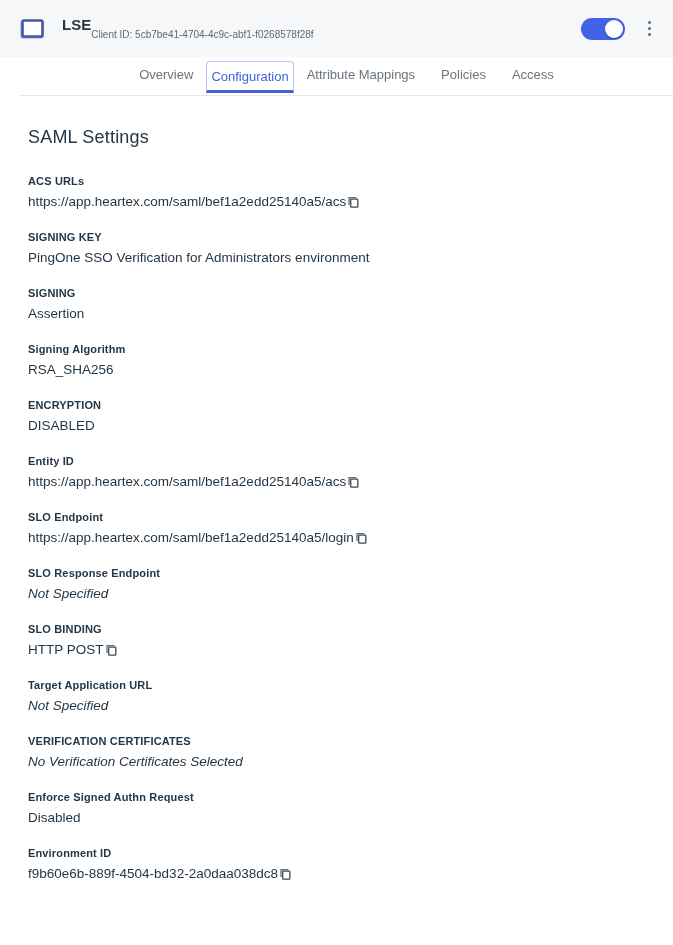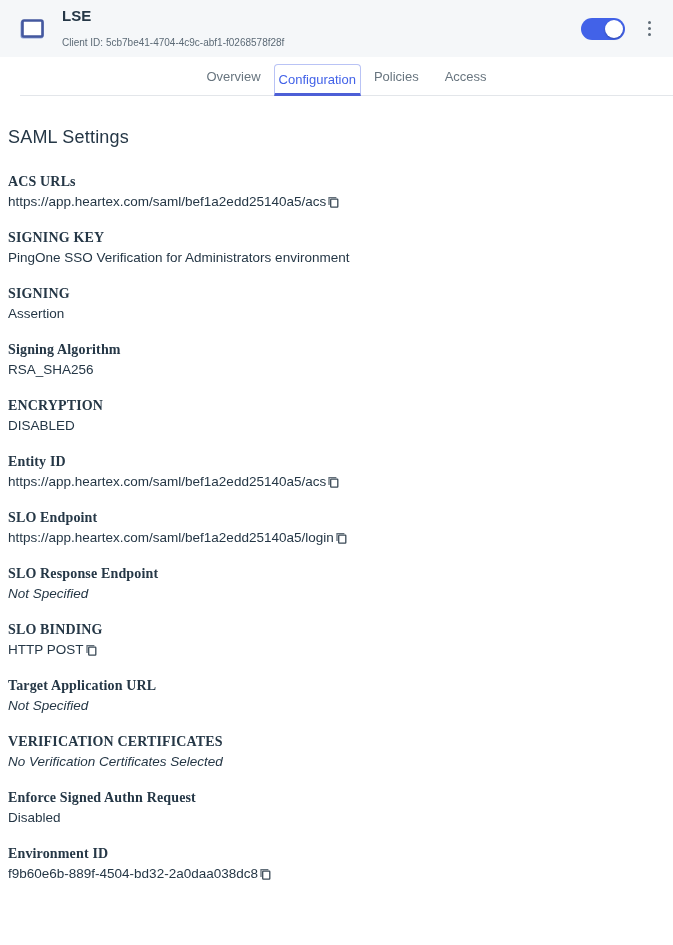--- a/index.html
+++ b/index.html
@@ -19,52 +19,52 @@
     font-family:"Liberation Sans","DejaVu Sans",sans-serif;
     -webkit-font-smoothing:antialiased;
   }
   
   .app-header{
     height:57px;background:var(--header-bg);
     display:flex;align-items:center;
     padding:0 16px 0 20px;
   }
   .app-icon{width:24px;height:20px;margin-right:18px;flex:0 0 auto;display:flex;align-items:center;}
-  .titles{display:flex;flex-direction:column;justify-content:center;}
+  .titles{display:flex;flex-direction:row;justify-content:center;}
   .app-title{font-size:15px;font-weight:bold;line-height:17px;color:var(--text);}
   .client-id{font-size:10px;line-height:15px;color:var(--muted);margin-top:11px;}
   .header-actions{margin-left:auto;display:flex;align-items:center;gap:17px;}
   .toggle{width:44px;height:22px;border-radius:11px;background:var(--accent);position:relative;cursor:pointer;flex:0 0 auto;}
   .toggle .knob{position:absolute;top:2px;width:18px;height:18px;border-radius:50%;background:#fff;box-shadow:0 1px 2px rgba(0,0,0,.25);}
   .toggle.on .knob{right:2px;}
   .kebab{display:flex;flex-direction:column;align-items:center;gap:2.5px;padding:4px 6px;cursor:pointer;}
   .kebab span{width:3.5px;height:3.5px;border-radius:50%;background:#5f6b76;}
   
   .tab-bar{
-    display:flex;justify-content:center;align-items:flex-end;
+    display:flex;justify-content:center;align-items:center;
     margin-left:20px;border-bottom:1px solid var(--divider);
     height:39px;position:relative;
   }
   .tab{
     font-size:13px;line-height:16px;color:#68757f;
     padding:8px 13px 10px;cursor:pointer;white-space:nowrap;
   }
   .tab.active{
     color:var(--accent);
     border:1px solid var(--focus-ring);
     border-bottom:3px solid #4d5fd6;
     border-radius:4px 4px 0 0;
     padding:7px 4px 5px;
     margin-bottom:-1px;
   }
   
-  main{padding:31px 8px 0;}
+  main{padding:31px 28px 0;}
   .page-title{font-size:18px;font-weight:400;line-height:21px;margin:0 0 27px;letter-spacing:.2px;color:var(--text);}
   .field{margin-bottom:21px;}
-  .field-label{font-size:14px;font-weight:bold;line-height:13px;margin-bottom:5px;letter-spacing:.15px;color:var(--text);font-family:Liberation Serif, serif;}
+  .field-label{font-size:11px;font-weight:bold;line-height:13px;margin-bottom:5px;letter-spacing:.15px;color:var(--text);}
   .field-value-row{display:flex;align-items:center;}
   .field-value{font-size:13.5px;line-height:17px;color:var(--text);}
   .field-value.italic{font-style:italic;}
   .copy-btn{background:none;border:none;padding:0;margin:0;cursor:pointer;display:flex;align-items:center;}
   .copy-btn svg{display:block;}
 </style>
 </head>
 <body>
 
 <header class="app-header">
@@ -86,20 +86,21 @@
       <span></span>
         <span></span>
         <span></span>
     </div>
   </div>
 </header>
 
 <nav class="tab-bar" id="tab-bar">
     <div class="tab">Overview</div>
     <div class="tab active">Configuration</div>
+    <div class="tab">Attribute Mappings</div>
     <div class="tab">Policies</div>
     <div class="tab">Access</div>
   </nav>
 
 <main>
   <h1 class="page-title">SAML Settings</h1>
   <div id="field-list">
       <div class="field">
     <div class="field-label">ACS URLs</div>
     <div class="field-value-row">

